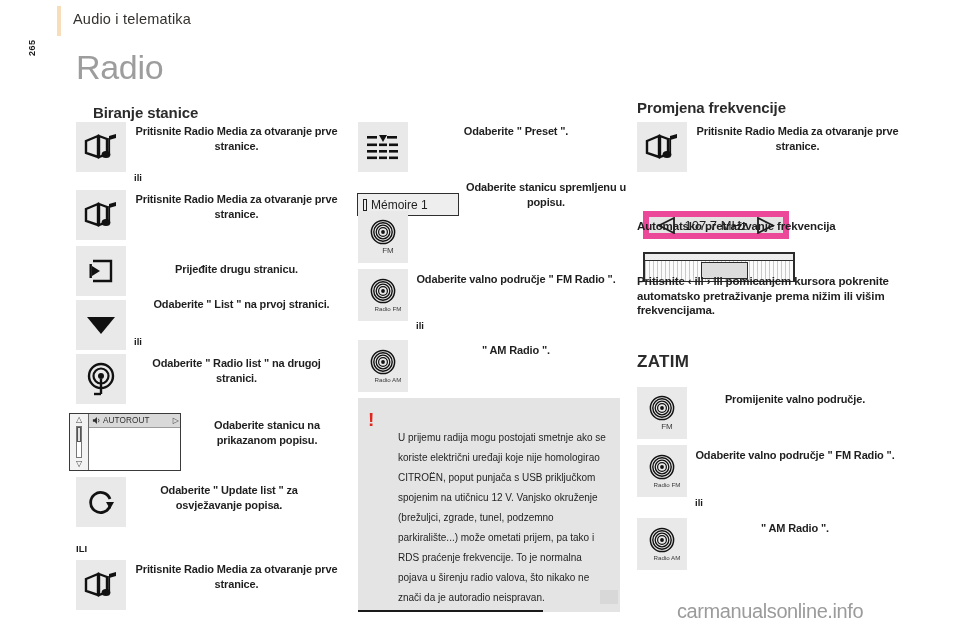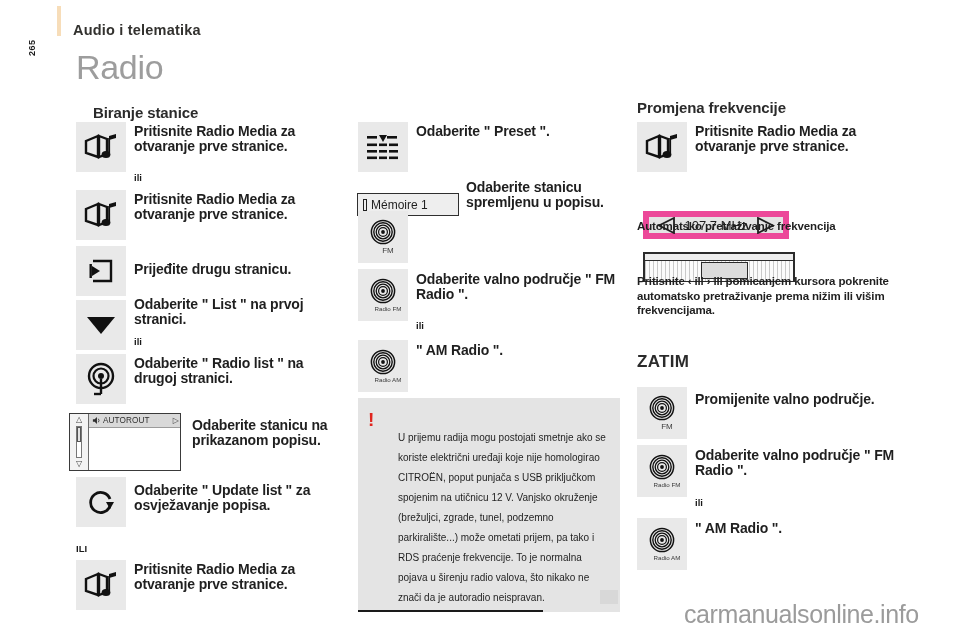--- a/index.html
+++ b/index.html
@@ -5,35 +5,35 @@
   html,body{margin:0;padding:0;}
   body{
     width:960px;height:640px;background:#fff;
     font-family:"Liberation Sans","DejaVu Sans",sans-serif;
     color:#1a1a1a;overflow:hidden;position:relative;
   }
   .page{position:absolute;inset:0;}
 
   
   .hdr-rule{position:absolute;left:57px;top:6px;width:4px;height:30px;background:#f7ddb9;}
-  .hdr-title{position:absolute;left:73px;top:22px;font-size:14.5px;font-weight:bold;color:#33322f;letter-spacing:.2px;}
+  .hdr-title{position:absolute;left:73px;top:11px;font-size:14.5px;font-weight:normal;color:#33322f;letter-spacing:.2px;}
 
   .page-num{position:absolute;left:27px;top:56px;font-size:9px;font-weight:bold;color:#1a1a1a;
             transform:rotate(-90deg);transform-origin:left top;letter-spacing:.5px;}
 
   .doc-title{position:absolute;left:76px;top:48px;font-size:34px;color:#9d9d9d;font-weight:normal;letter-spacing:-.3px;}
 
   .sec-head{position:absolute;font-size:15px;font-weight:bold;color:#2b2b2b;letter-spacing:-.1px;}
   .col-head-l{left:76px;top:104px;margin-left:17px;}
   .col-head-r{left:637px;top:99px;}
 
   .orstep{position:absolute;font-size:9.5px;font-weight:bold;color:#1a1a1a;}
   .zatim{position:absolute;left:637px;top:352px;font-size:17px;font-weight:bold;color:#2b2b2b;letter-spacing:.3px;}
   .tile{position:absolute;background:#e9e9e9;display:flex;align-items:center;justify-content:center;flex-direction:column;}
-  .tile-txt{position:absolute;font-size:14px;font-weight:bold;color:#1f1f1f;line-height:14.5px;letter-spacing:-.15px;}
+  .tile-txt{position:absolute;font-size:11px;font-weight:bold;color:#1f1f1f;line-height:14.5px;letter-spacing:-.15px;text-align:center;}
   .tile-lbl{font-size:8px;color:#3a3a3a;font-weight:normal;margin-top:1px;font-family:"Liberation Sans",sans-serif;padding-left:10px;}
   .tile-lbl.sm{font-size:6.2px;}
 
   svg{display:block;}
 
   
   .listw{position:absolute;left:69px;top:413px;width:112px;height:58px;
          border:1.4px solid #3a3a3a;background:#fff;box-sizing:border-box;display:flex;}
   .listw-sb{width:19px;border-right:1.2px solid #6b6b6b;background:#f3f3f3;
             display:flex;flex-direction:column;align-items:center;justify-content:space-between;padding:2px 0;box-sizing:border-box;}
@@ -71,21 +71,21 @@
 
   
   .cap{position:absolute;font-size:11.5px;font-weight:bold;color:#1f1f1f;line-height:14.5px;letter-spacing:-.15px;}
 
   
   .warn{position:absolute;left:358px;top:398px;width:262px;height:214px;background:#e4e4e4;box-sizing:border-box;}
   .warn-bang{position:absolute;left:10px;top:12px;font-size:19px;font-weight:bold;color:#e0261f;line-height:19px;}
   .warn-txt{position:absolute;left:40px;top:30px;width:215px;font-size:10px;color:#1f1f1f;line-height:20px;}
 
   
-  .wm{position:absolute;left:677px;top:600px;font-size:25px;color:#9b9b9b;letter-spacing:-.4px;margin-left:7px;}
+  .wm{position:absolute;left:677px;top:600px;font-size:20px;color:#9b9b9b;letter-spacing:-.4px;}
   .wm-blk{position:absolute;left:600px;top:590px;width:18px;height:14px;background:#d8d8d8;}
   .hr-bot{position:absolute;left:358px;top:610px;width:185px;height:1.5px;background:#1a1a1a;}
 </style>
 </head>
 <body>
 
 <div class="page">
 
   <div class="hdr-rule"></div>
   <div class="hdr-title">Audio i telematika</div>

